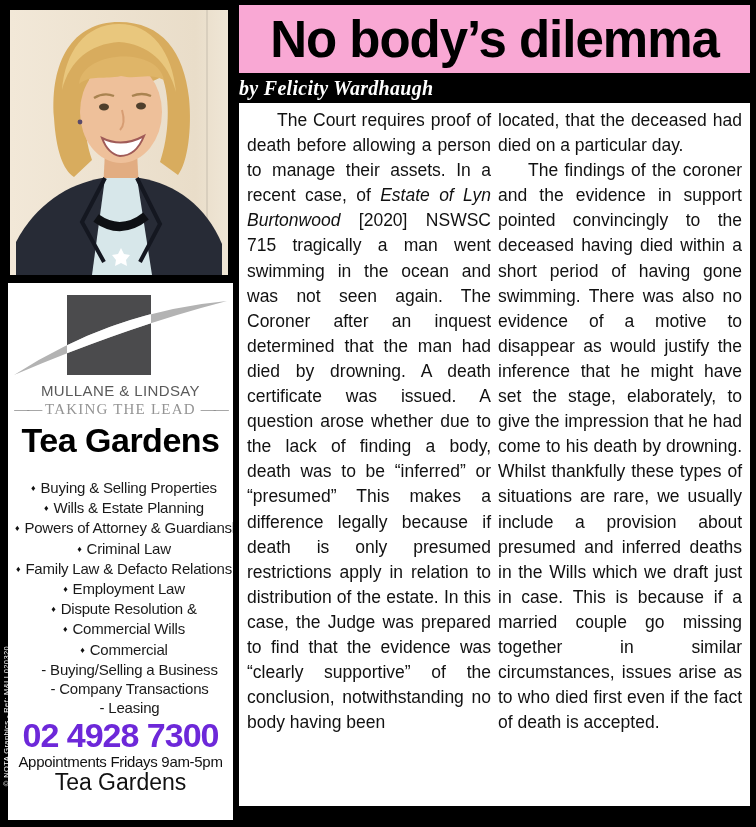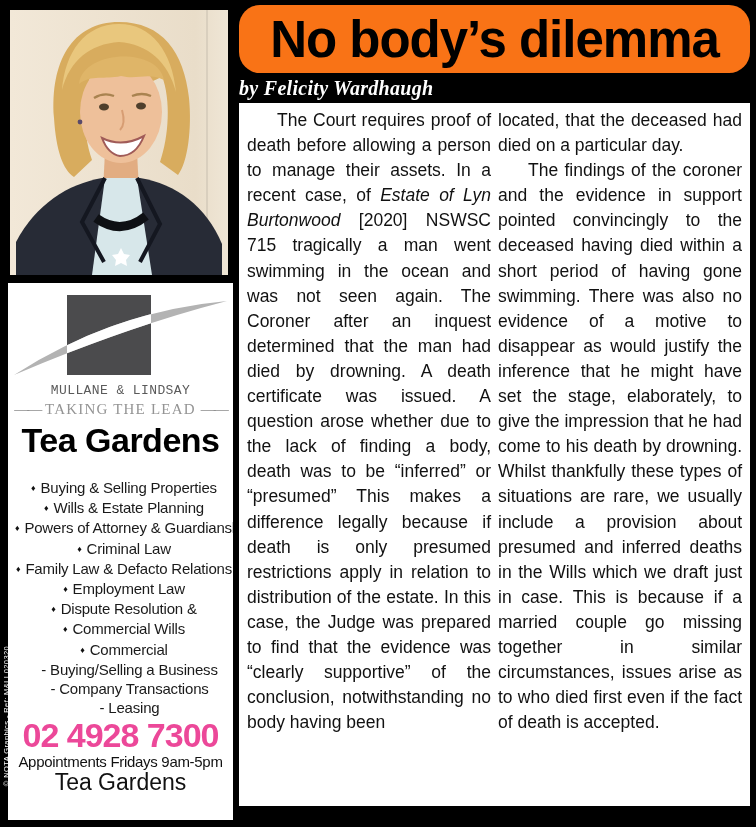--- a/index.html
+++ b/index.html
@@ -9,48 +9,48 @@
   }
 
   
   .photo-frame { position:absolute; left:10px; top:10px; width:218px; height:265px; overflow:hidden; }
   .ad-box {
     position:absolute; left:8px; top:283px; width:225px; height:537px;
     background:#fff; text-align:center; overflow:hidden;
   }
   .logo-wrap { margin:6px auto 0; width:225px; height:92px; }
   .brand {
-    font-family:Liberation Mono, monospace; color:#5a5a5a;
-    font-size:13px; line-height:20px; letter-spacing:0.4px; white-space:nowrap;
+    font-family:Liberation Sans, sans-serif; color:#5a5a5a;
+    font-size:15px; line-height:20px; letter-spacing:0.4px; white-space:nowrap;
   }
   .tagline {
     font-family:"Liberation Serif", serif; color:#949494;
     font-size:15px; line-height:16px; letter-spacing:1.2px; white-space:nowrap;
   }
   .tagline .dash { letter-spacing:-2px; color:#8a8a8a; }
   .loc-title { font-weight:bold; font-size:34px; line-height:38px; letter-spacing:-0.5px; color:#000; margin-top:4px; }
   .services { text-align:center; padding-left:5px; margin-top:19px; font-size:15px; line-height:19.2px; color:#1a1a1a; }
   .srv { white-space:nowrap; letter-spacing:-0.2px; }
   .srv .blt { font-size:9px; margin:0 5px 0 2px; vertical-align:2px; color:#111; }
   .srv.cont { padding-left:16px; }
   .srv.sub  { padding-left:13px; }
-  .phone { font-weight:bold; font-size:34px; line-height:36px; letter-spacing:-1px; color:#ec4899; white-space:nowrap; }
+  .phone { font-weight:bold; font-size:34px; line-height:36px; letter-spacing:-1px; color:#6d28d9; white-space:nowrap; }
   .appt  { font-size:15px; line-height:17px; letter-spacing:-0.3px; }
   .addr1 { font-size:17px; line-height:19px; margin-top:2px; }
   .addr2 { font-size:23px; line-height:25px; }
   .credit {
     position:absolute; left:2px; top:787px; width:142px;
     transform:rotate(-90deg); transform-origin:0 0;
     color:#fff; font-size:7.5px; letter-spacing:0.4px; text-align:center; white-space:nowrap;
   }
 
   
   .title-box {
-    position:absolute; left:239px; top:5px; width:511px; height:68px; background:#f97316;
-    display:flex; align-items:center; justify-content:center;border-radius:21px;
+    position:absolute; left:239px; top:5px; width:511px; height:68px; background:#f9a8d4;
+    display:flex; align-items:center; justify-content:center;
   }
   .title { font-size:51px; font-weight:bold; letter-spacing:-1px; color:#000; white-space:nowrap; }
   .byline-bar {
     position:absolute; left:239px; top:73px; width:511px; height:30px; background:#000;
     display:flex; align-items:center; 
   }
   .byline {
     color:#fff; font-family:"Liberation Serif", serif; font-style:italic; font-weight:bold;
     font-size:20px; letter-spacing:0.3px;
   }

